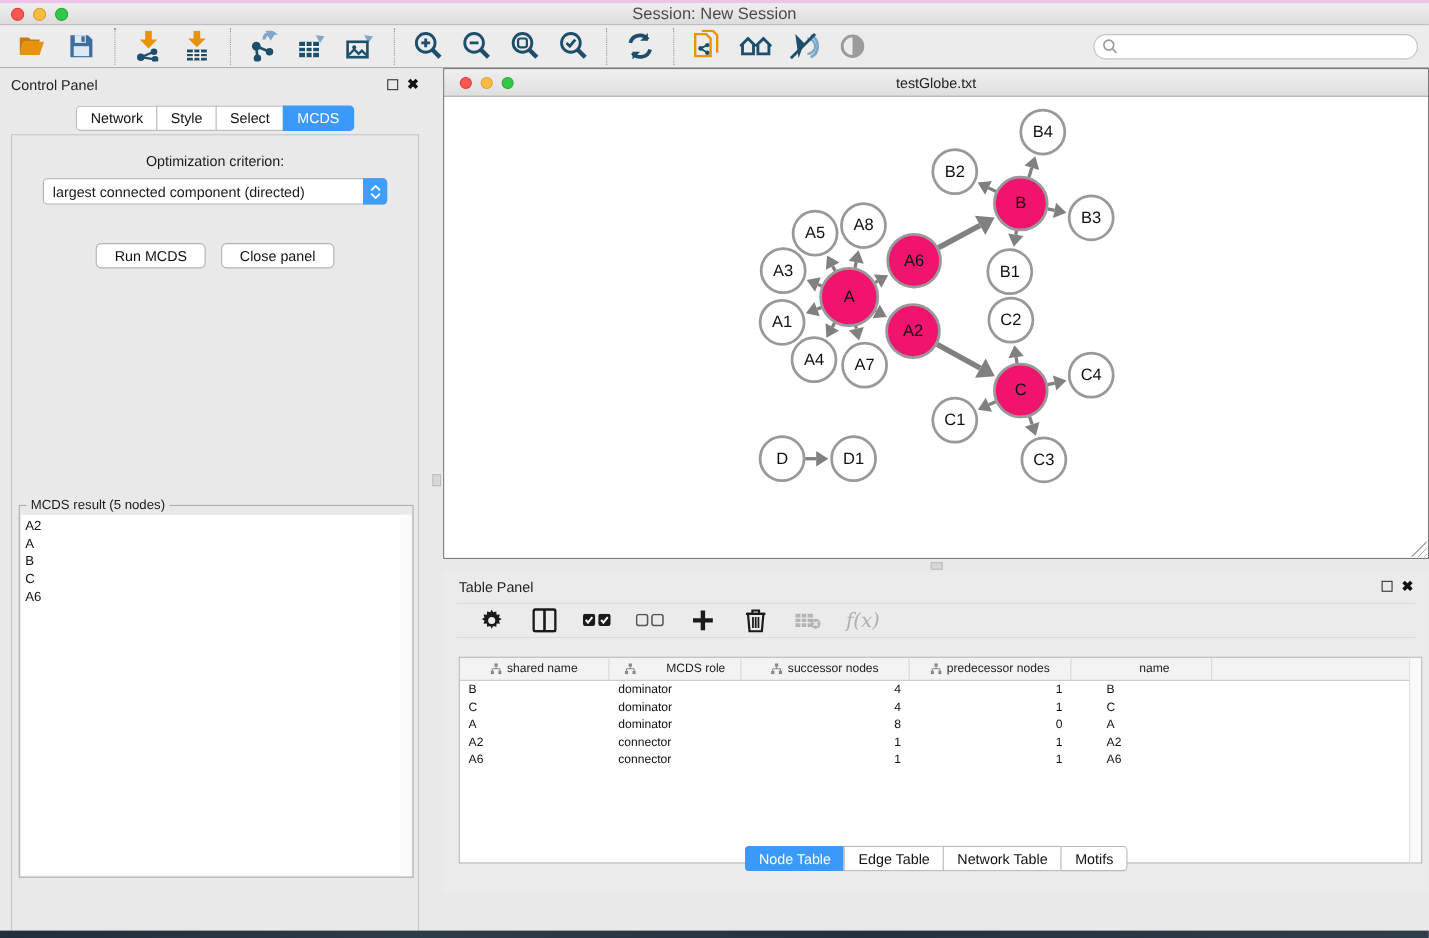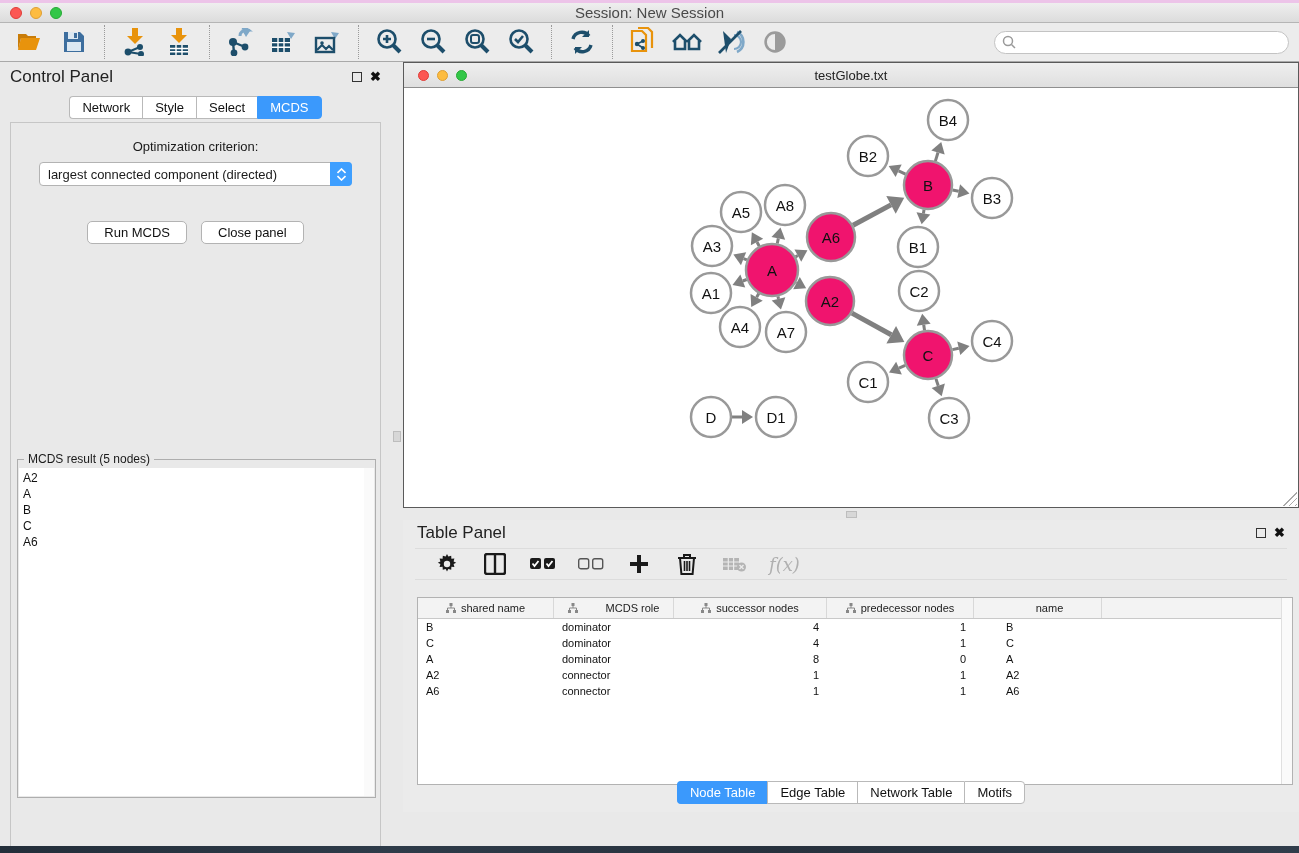--- a/index.html
+++ b/index.html
@@ -24,21 +24,21 @@
   .tb-sep { width:1px; height:34px; border-left:1px dotted #9a9a9a; }
   .tb-btn { width:32px; height:30px; display:flex; align-items:center; justify-content:center; cursor:pointer; }
   .search-wrap { margin-left:auto; margin-right:10px; position:relative; }
   .search-wrap input { width:295px; height:23px; border:1px solid #c3c3c3; border-radius:12px;
     background:#fff; padding:0 8px 0 26px; font-size:12px; outline:none; }
   .search-wrap svg { position:absolute; left:8px; top:4px; }
 
   
   .control-panel { position:absolute; top:62px; left:0; width:391px; height:758px; background:#e9e9e9; }
   .panel-head { height:30px; display:flex; align-items:center; padding:0 10px; }
-  .panel-head .ph-title { font-size:17px; color:#222; }
+  .panel-head .ph-title { font-size:13px; color:#222; }
   .panel-head .ph-icons { margin-left:auto; display:flex; gap:8px; align-items:center; }
   .float-box { width:10px; height:10px; border:1.5px solid #333; display:inline-block; cursor:pointer; }
   .close-x { font-size:13px; font-weight:bold; color:#111; cursor:pointer; line-height:10px; }
 
   .seg-tabs { display:flex; justify-content:center; margin-top:4px; }
   .seg { border:1px solid #b9b9b9; background:#fff; padding:3px 12px; font-size:13px; color:#111; cursor:pointer; border-right:none; }
   .seg:first-child { border-radius:4px 0 0 4px; }
   .seg:last-child { border-radius:0 4px 4px 0; border-right:1px solid #b9b9b9; }
   .seg.active { background:#3b99fc; border-color:#3b99fc; color:#fff; }
 
@@ -95,21 +95,21 @@
     border:1px solid #b2b2b2; overflow:hidden; }
   .dt-scroll { position:absolute; right:0; top:0; width:11px; height:100%; background:#fafafa; border-left:1px solid #e0e0e0; }
   .dt-header { display:flex; height:21px; background:#f3f3f3; border-bottom:1px solid #c9c9c9; }
   .dt-h { display:flex; align-items:center; justify-content:center; gap:5px; font-size:11px; color:#222;
     border-right:1px solid #d8d8d8; cursor:pointer; }
   .dt-row { display:flex; height:16px; align-items:center; }
   .dt-c { font-size:11px; color:#111; padding:0 8px; white-space:nowrap; }
   .c0 { width:136px; } .c1 { width:120px;gap:28px; } .c2 { width:153px; } .c3 { width:147px; } .c4 { width:104px;margin-left:24px; }
   .num { text-align:right; }
 
-  .tp-tabs { position:absolute; bottom:8px; left:0; width:100%; display:flex; justify-content:center; }
+  .tp-tabs { position:absolute; bottom:20px; left:0; width:100%; display:flex; justify-content:center; }
 
   
   .statusbar { position:absolute; top:820px; left:0; width:1299px; height:26px; background:#ebebeb;
     border-top:1px solid #c0c0c0; display:flex; align-items:center; padding:0 10px;margin-top:27px; }
   .list-btn { width:26px; height:20px; background:#f7f7f7; border:1px solid #ababab; border-radius:2px;
     display:flex; align-items:center; justify-content:center; cursor:pointer; }
   .memory-btn { margin-left:auto; height:21px; background:#f7f7f7; border:1px solid #ababab; border-radius:2px;
     display:flex; align-items:center; gap:6px; padding:0 10px; font-size:12px; cursor:pointer; }
   .mem-dot { width:11px; height:11px; border-radius:50%; background:#1fa33c; border:1px solid #158a2f; }
   .desktop-bottom { position:absolute; top:846px; left:0; width:1299px; height:7px;

